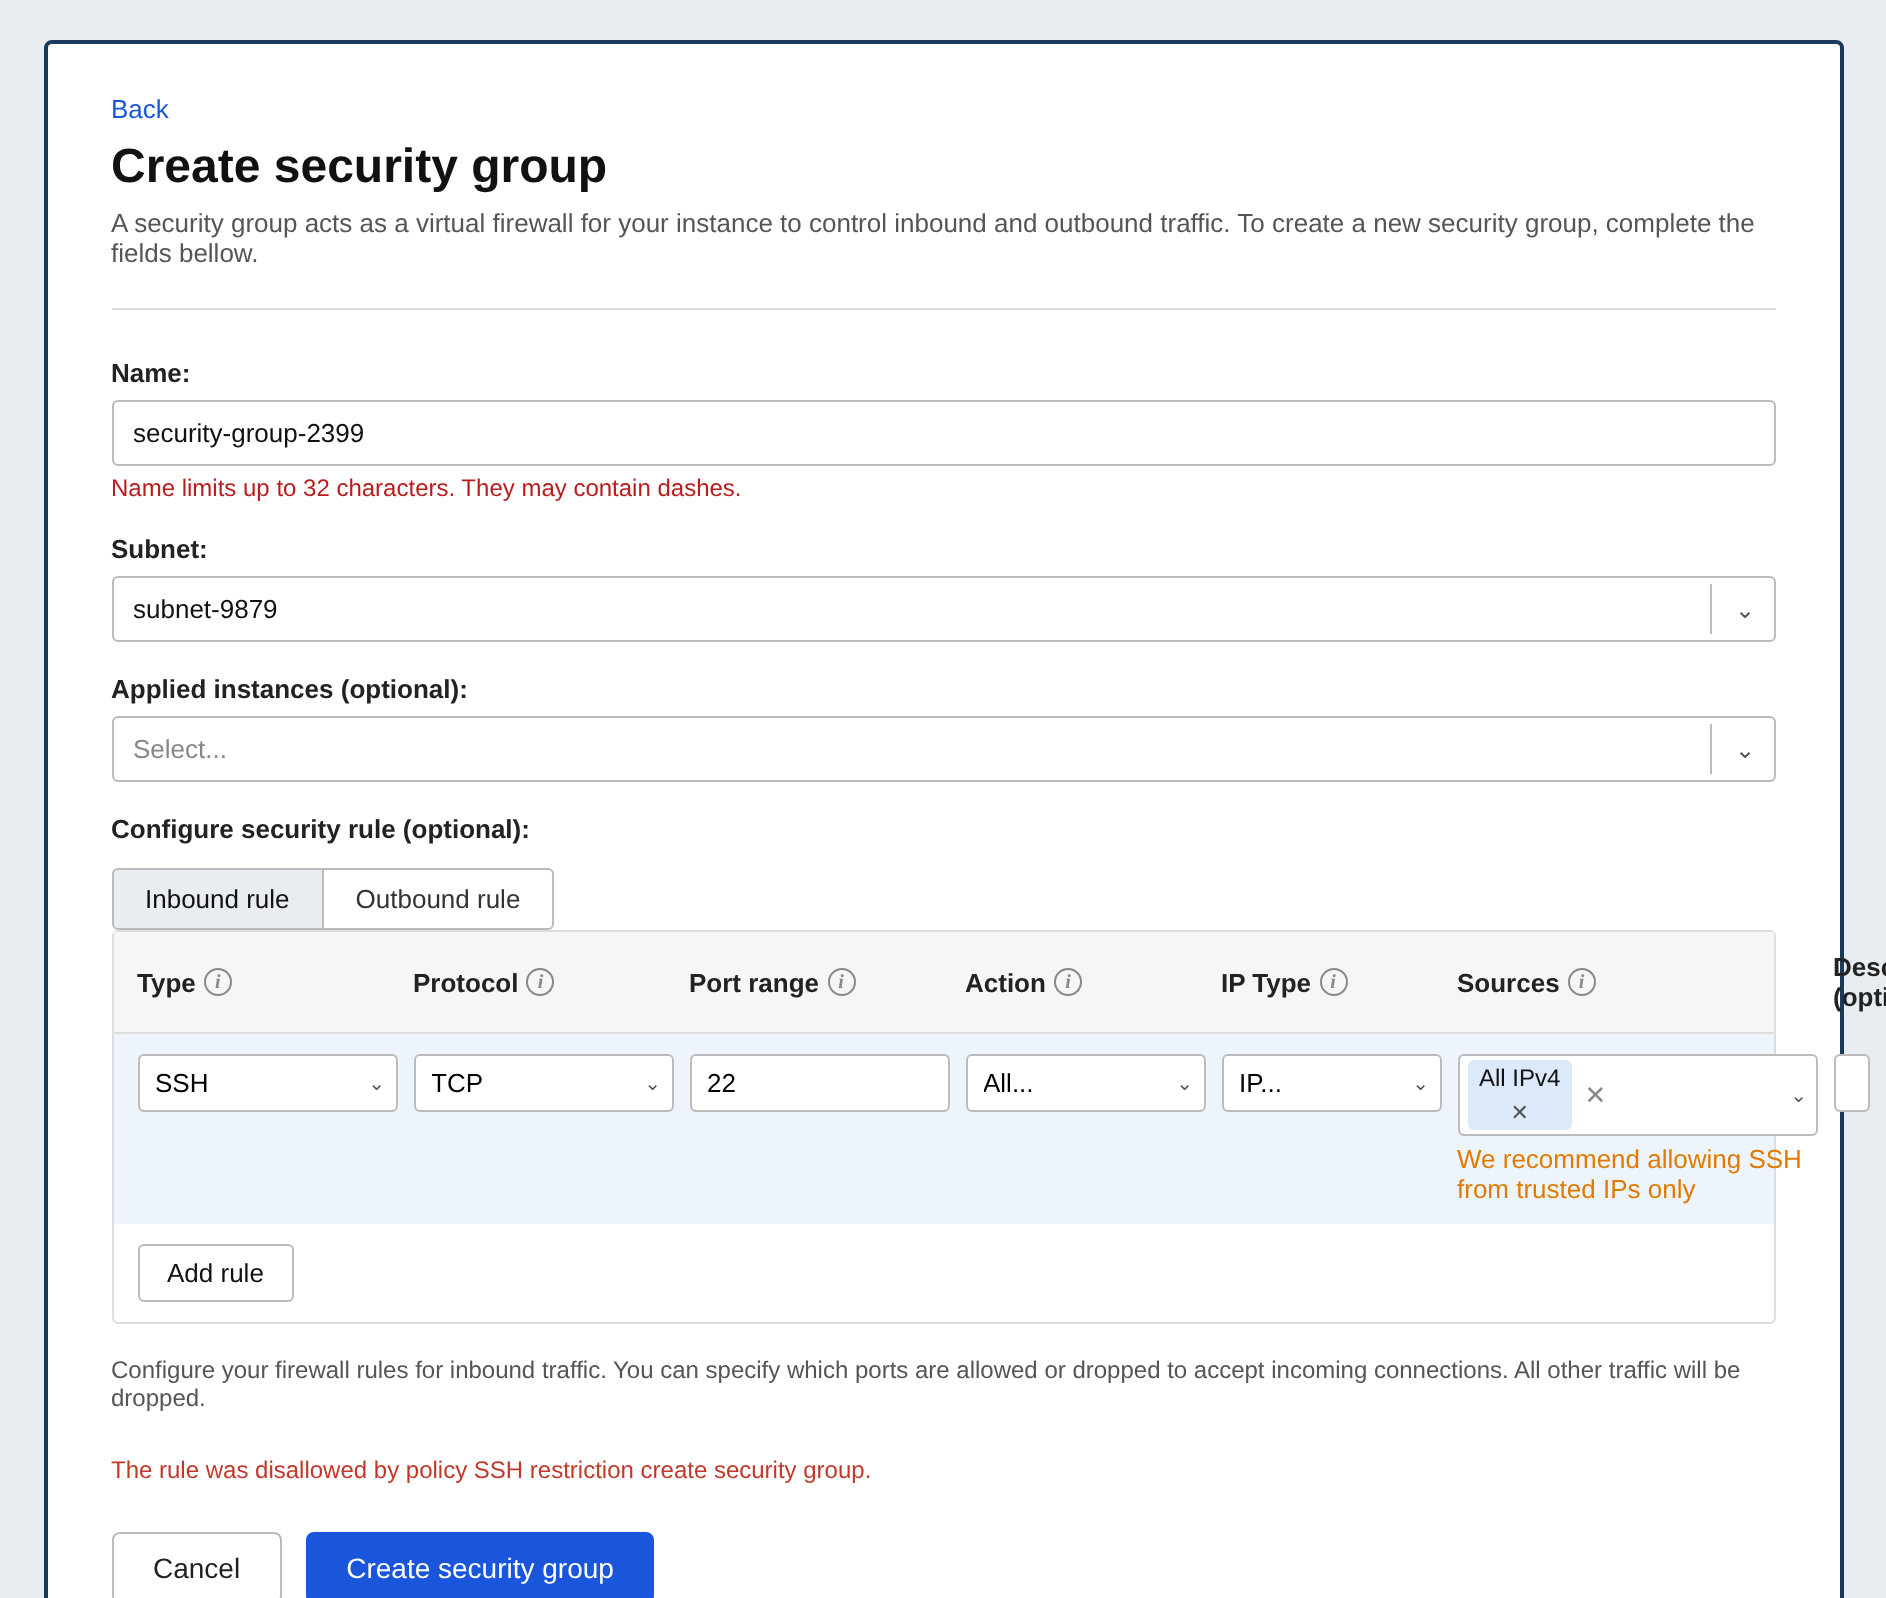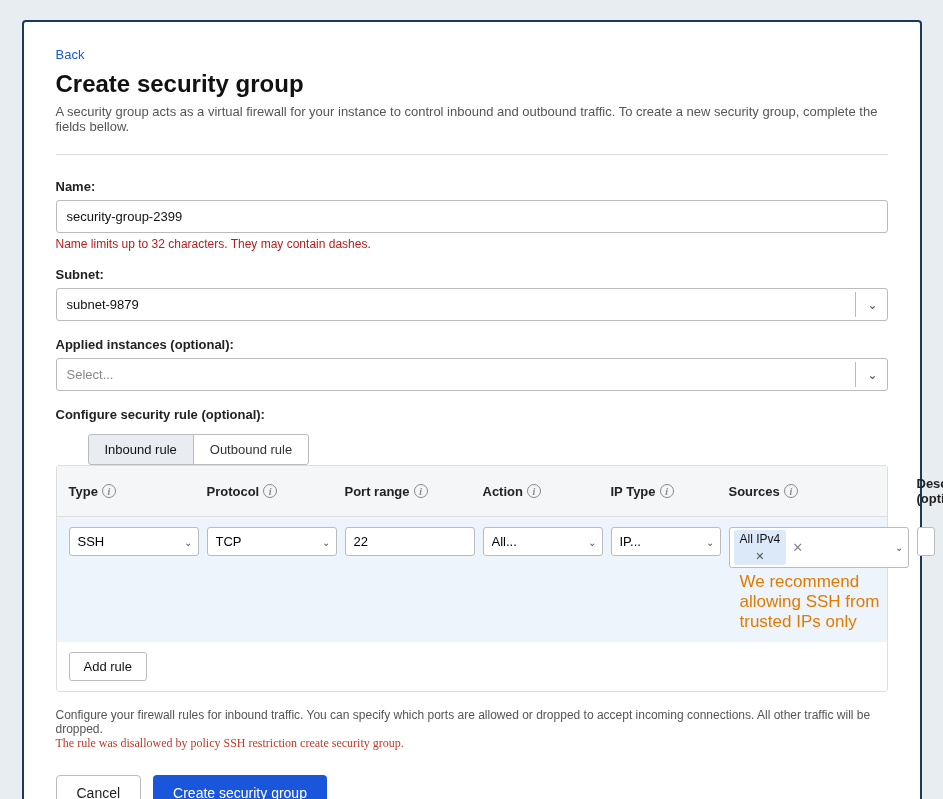--- a/index.html
+++ b/index.html
@@ -112,21 +112,20 @@
       gap: 0;
       margin-bottom: 0;
     }
     .tab {
       padding: 7px 16px;
       border: 1px solid #bbb;
       font-size: 13px;
       cursor: pointer;
       background: #fff;
       color: #333;
-      margin-left: 32px;
     }
     .tab:first-child {
       border-radius: 3px 0 0 3px;
     }
     .tab:last-child {
       border-radius: 0 3px 3px 0;
       margin-left: -1px;
     }
     .tab.active {
       background: #e9ecf0;
@@ -243,23 +242,22 @@
       cursor: pointer;
       font-size: 13px;
       margin-left: 2px;
     }
     .sources-chevron {
       color: #555;
       font-size: 10px;
       margin-left: auto;
     }
     .ssh-warning {
-      font-size: 17px;
+      font-size: 13px;
       color: #e07b00;
-      margin-left: 11px;
     }
     .description-input {
       border: 1px solid #bbb;
       border-radius: 3px;
       padding: 6px 8px;
       font-size: 13px;
       background: #fff;
       width: 100%;
     }
     .delete-btn {
@@ -286,22 +284,21 @@
       color: #111;
     }
     .bottom-info {
       font-size: 12px;
       color: #555;
       margin-top: 14px;
     }
     .policy-error {
       font-size: 12px;
       color: #c0392b;
-      margin-top: 0;
-      font-family: Liberation Serif, serif;
+      margin-top: 22px;
     }
     .footer-buttons {
       display: flex;
       justify-content: flex-start;
       gap: 12px;
       margin-top: 24px;
     }
     .btn-cancel {
       padding: 9px 20px;
       border: 1px solid #bbb;

